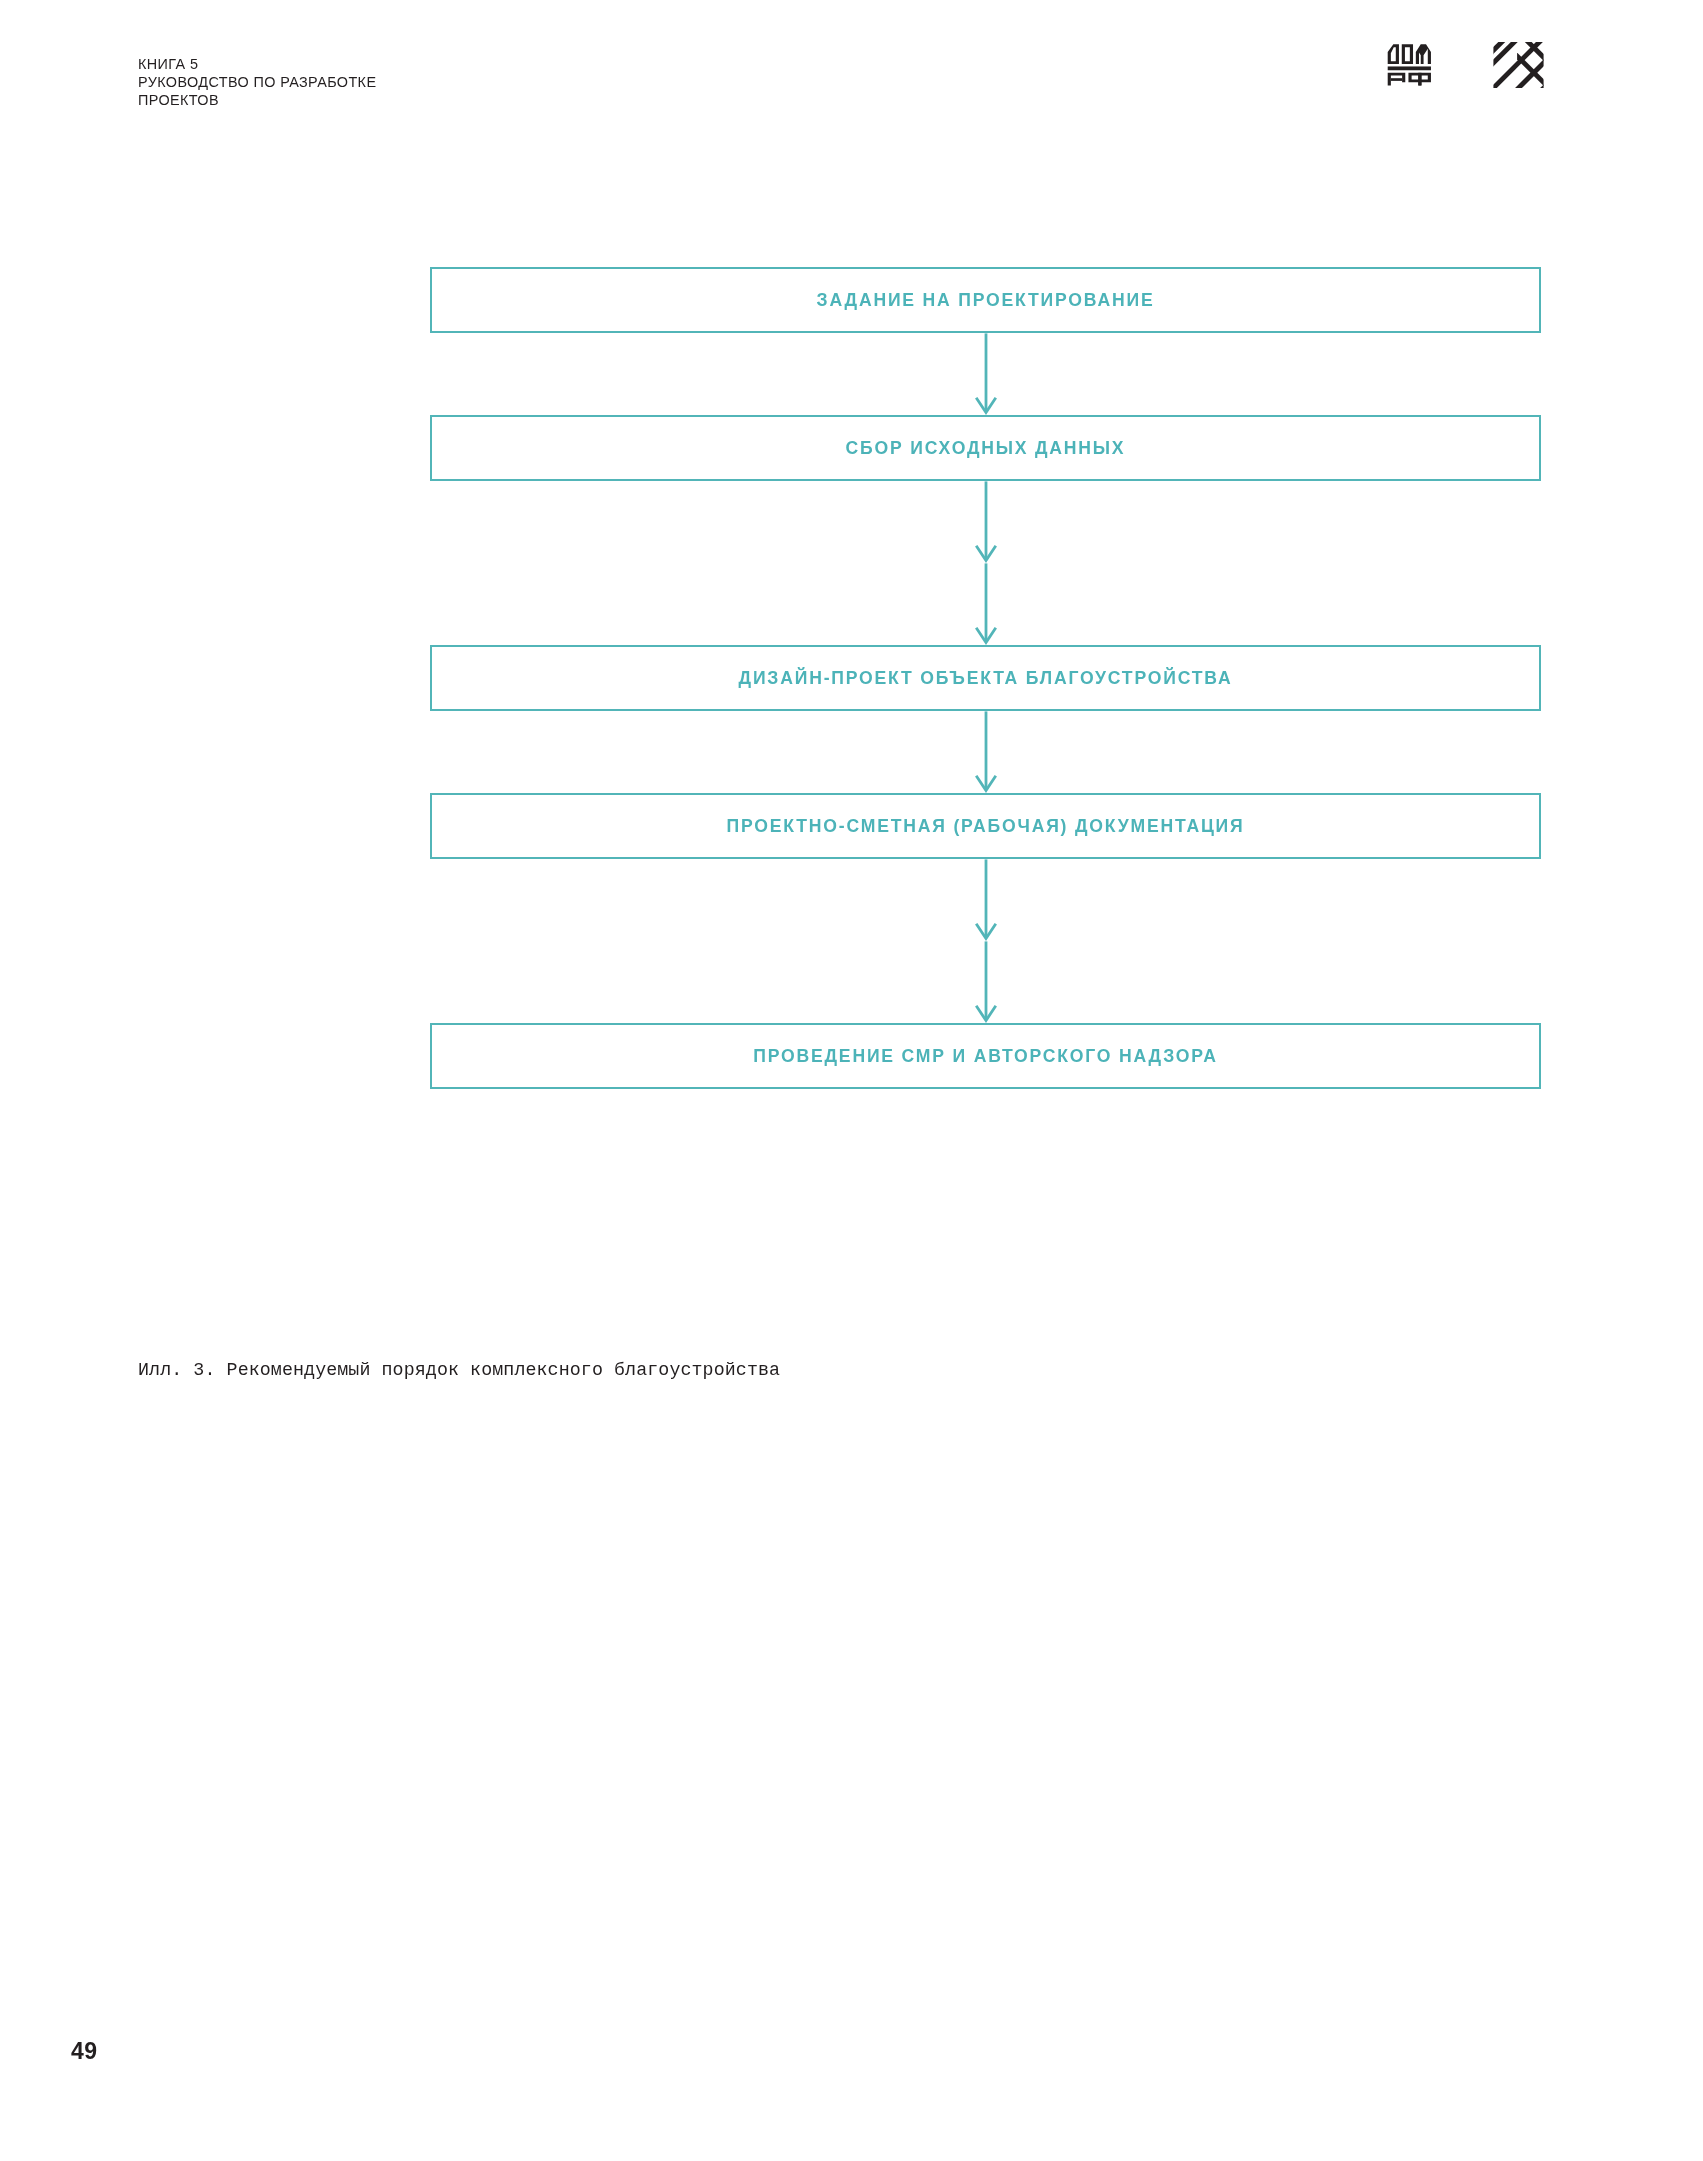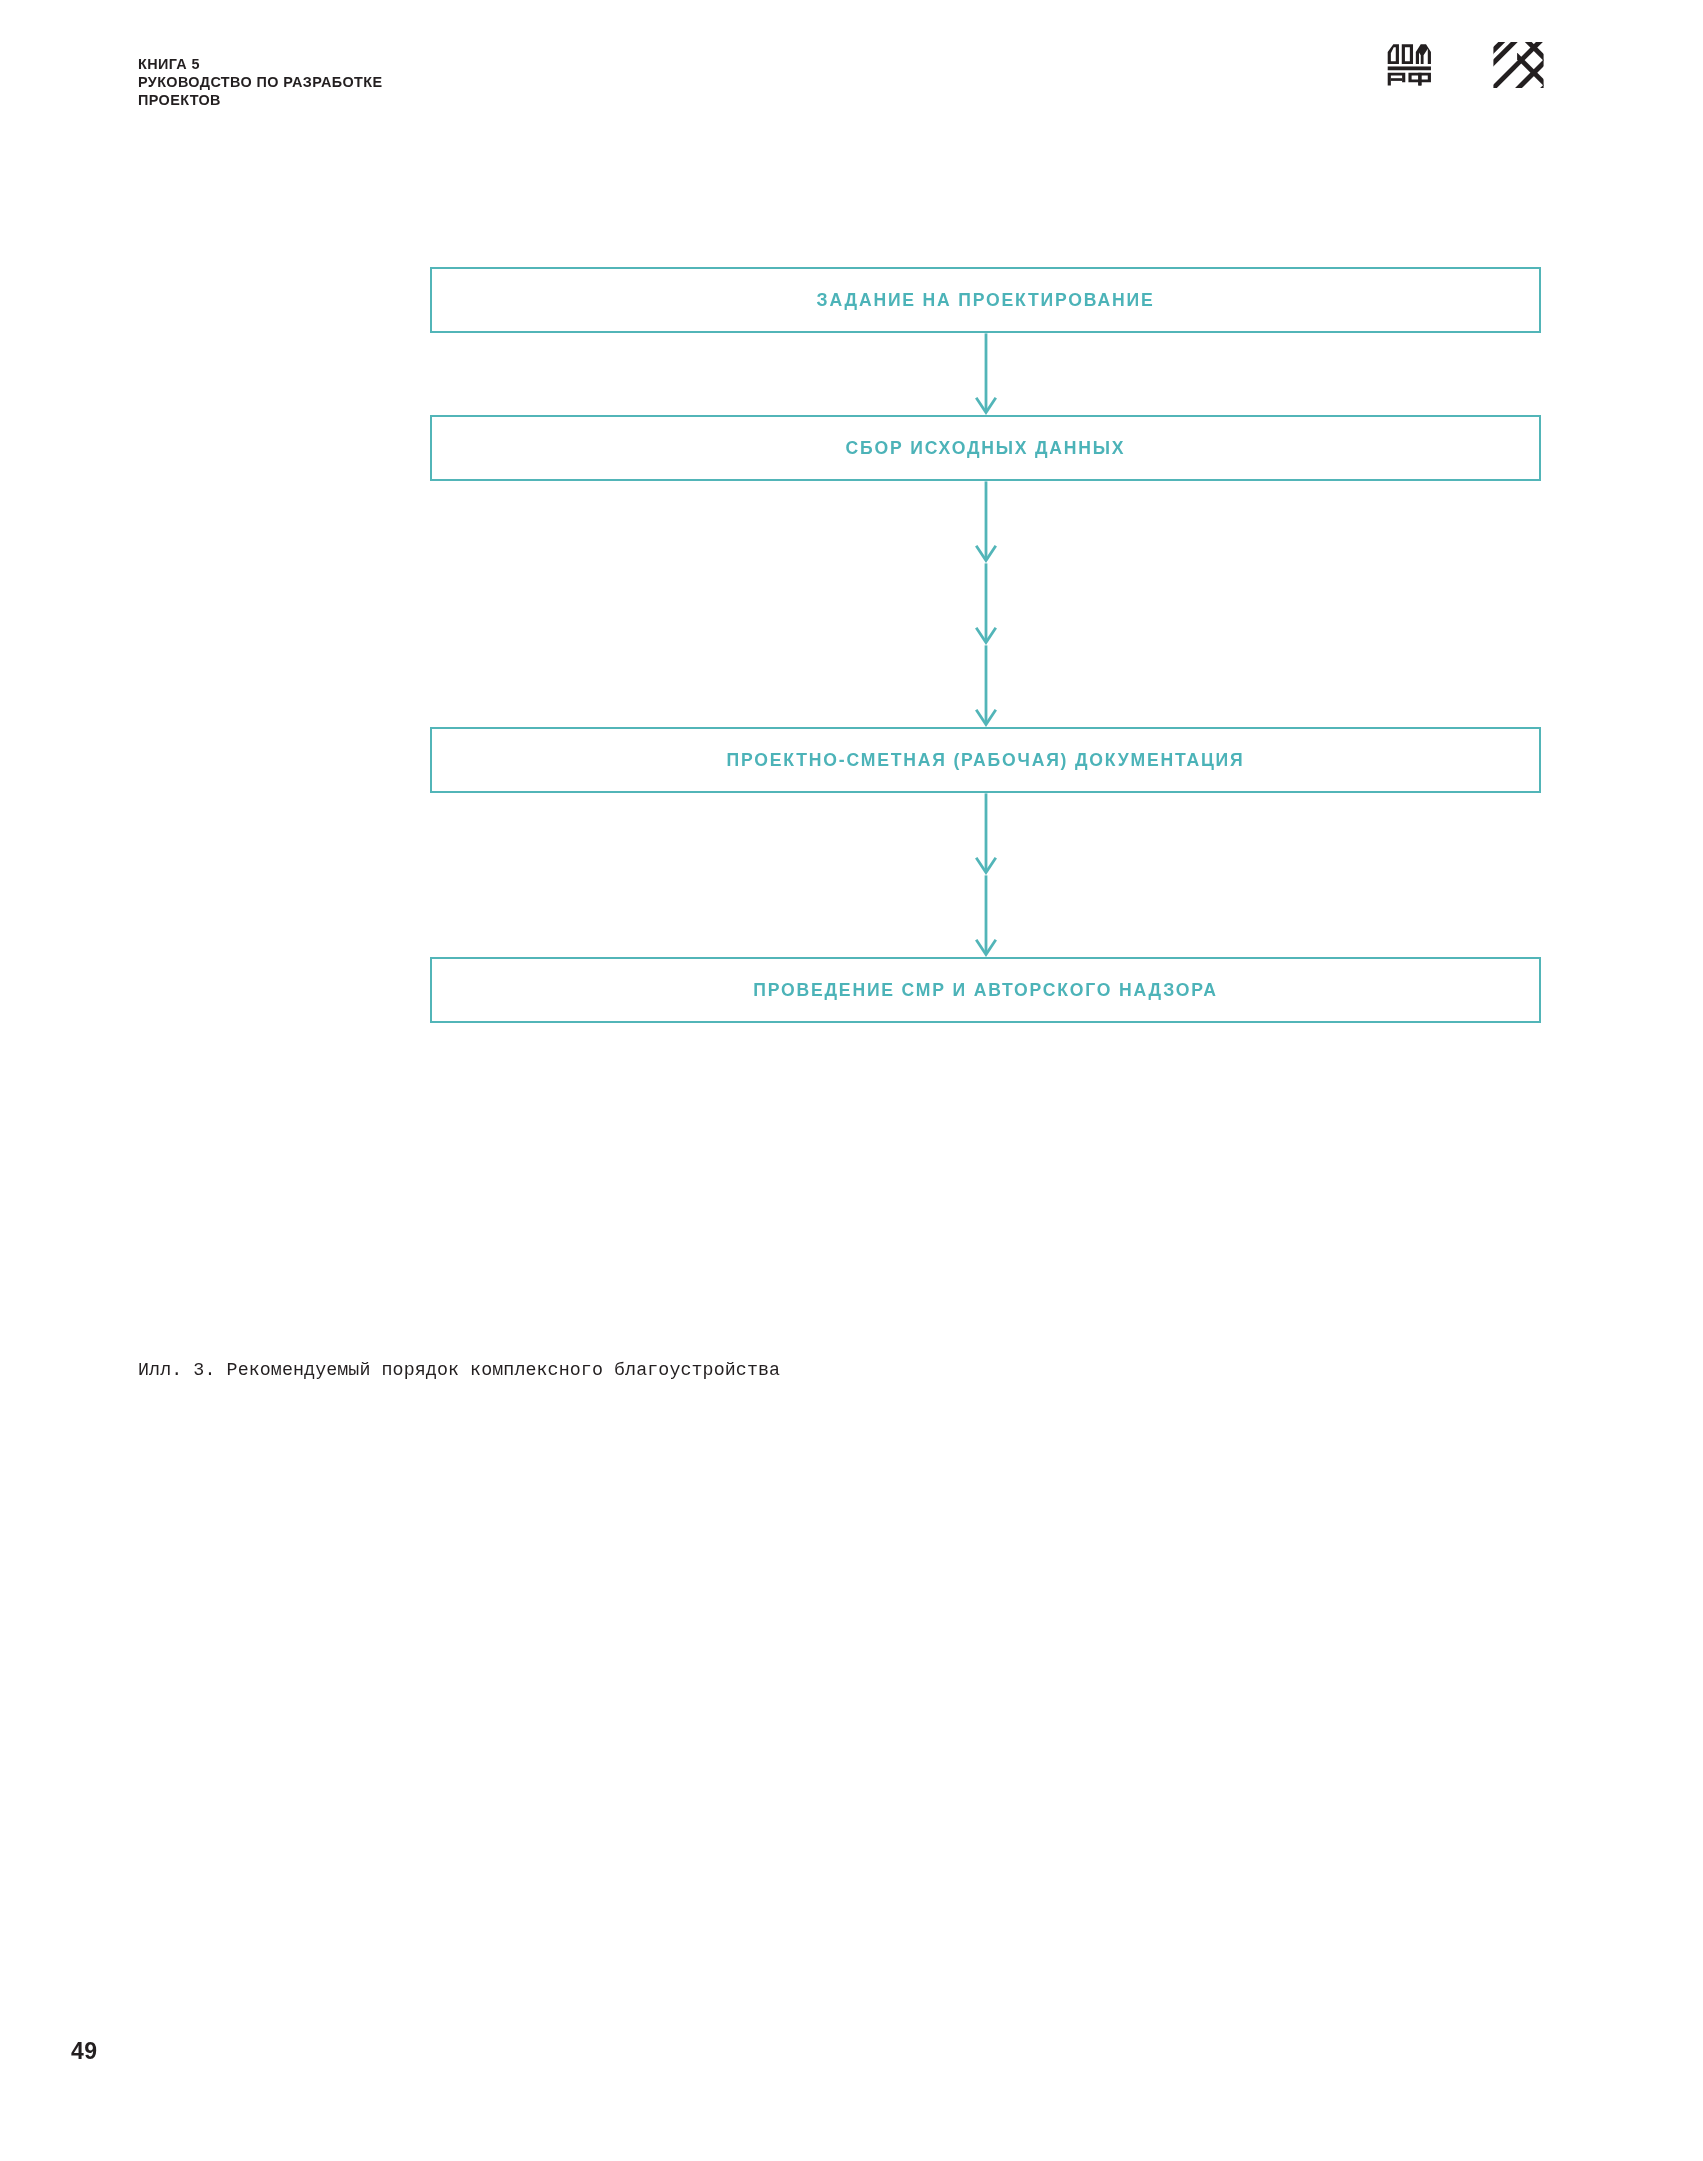--- a/index.html
+++ b/index.html
@@ -34,21 +34,21 @@
   .header-title {
     position: absolute;
     left: 138px;
     top: 55px;
     font-size: 14.4px;
     line-height: 18px;
     letter-spacing: 0.4px;
     color: #231f20;
     text-transform: uppercase;
     white-space: pre-line;
-    font-weight: 700;
+    font-weight: 400;
   }
 
   .header-logos {
     position: absolute;
     right: 160px;
     top: 42px;
     display: flex;
     align-items: flex-start;
     gap: 61px;
   }
@@ -219,20 +219,23 @@
       </svg>
     </div>
 
     <div class="flow-connector">
       <svg width="28" height="82" viewBox="0 0 40 116" aria-hidden="true">
         <line x1="20" y1="0" x2="20" y2="112" stroke="#52b5b8" stroke-width="4"></line>
         <polyline points="6,92 20,113 34,92" fill="none" stroke="#52b5b8" stroke-width="4"></polyline>
       </svg>
     </div>
 
+    <div class="flow-box h-single">
+      <span class="flow-label">ДИЗАЙН-ПРОЕКТ ОБЪЕКТА БЛАГОУСТРОЙСТВА</span>
+    </div>
     <div class="flow-connector">
       <svg width="28" height="82" viewBox="0 0 40 116" aria-hidden="true">
         <line x1="20" y1="0" x2="20" y2="112" stroke="#52b5b8" stroke-width="4"></line>
         <polyline points="6,92 20,113 34,92" fill="none" stroke="#52b5b8" stroke-width="4"></polyline>
       </svg>
     </div>
 
     <div class="flow-box h-single">
       <span class="flow-label">ПРОЕКТНО-СМЕТНАЯ (РАБОЧАЯ) ДОКУМЕНТАЦИЯ</span>
     </div>

